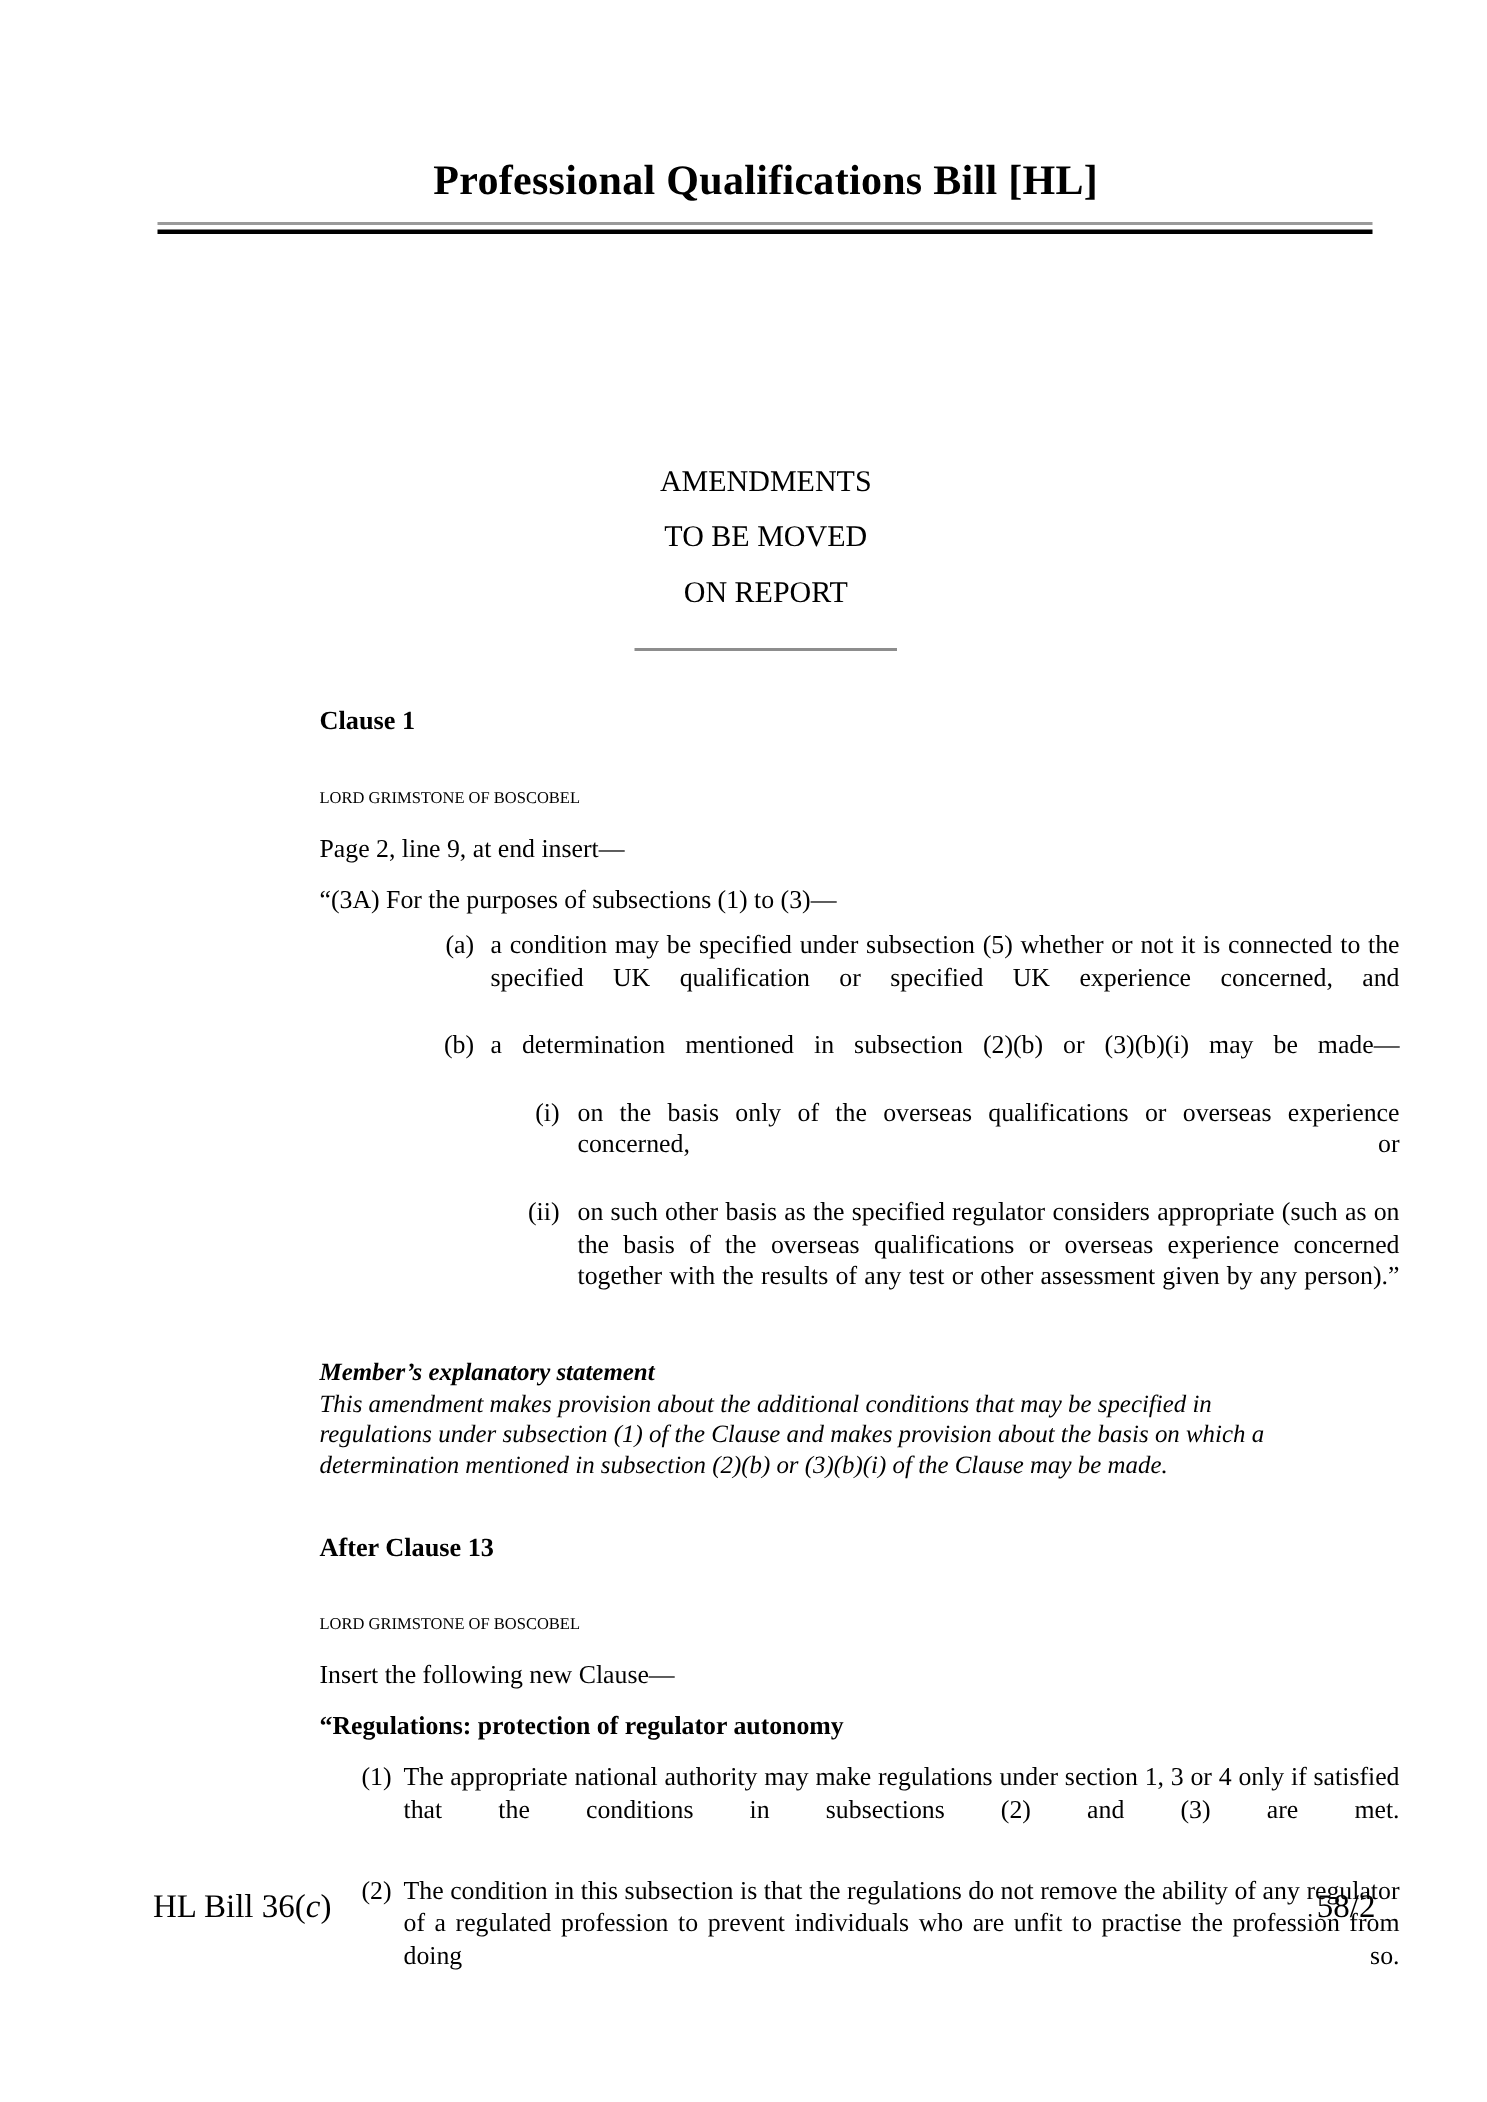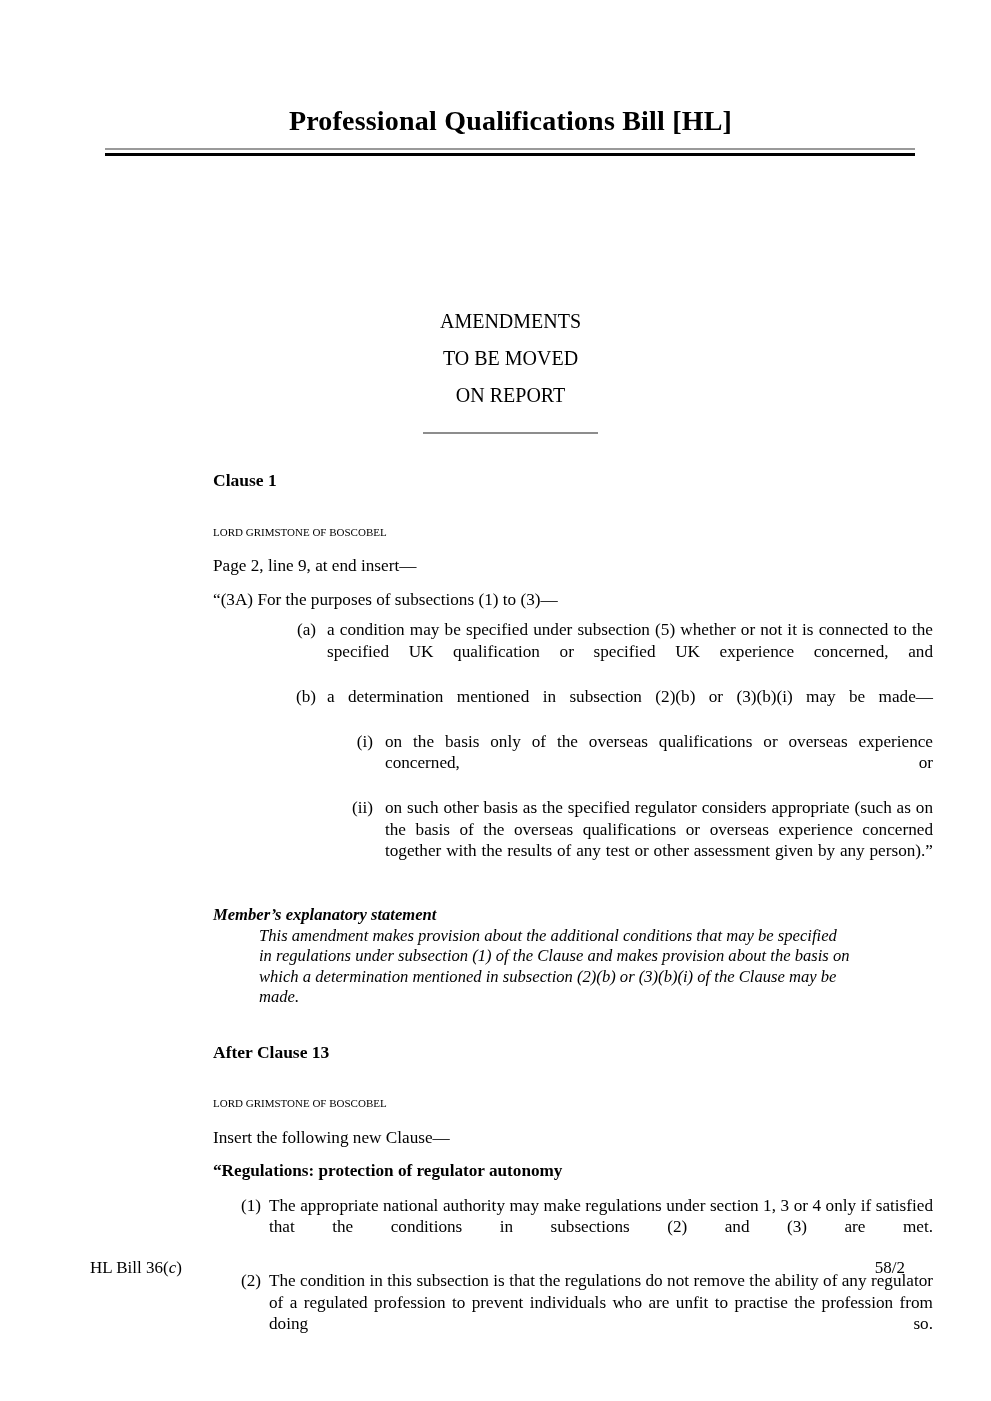--- a/index.html
+++ b/index.html
@@ -154,30 +154,29 @@
     font-style: italic;
     font-size: 16.6px;
     line-height: 20.5px;
   }
   .explan-head {
     font-weight: bold;
     font-style: italic;
   }
   .explan-body {
     font-style: italic;
-    margin-left: 46px;
   }
 
   
   .footer {
     position: absolute;
     top: 1258px;
-    left: 75px;
+    left: 87px;
     width: 815px;
-    font-size: 17px;
+    font-size: 22px;
   }
   .footer .left { float: left; }
   .footer .right { float: right; }
   .footer i { font-style: italic; }
 </style>
 </head>
 <body>
 
 <div class="page">
 

